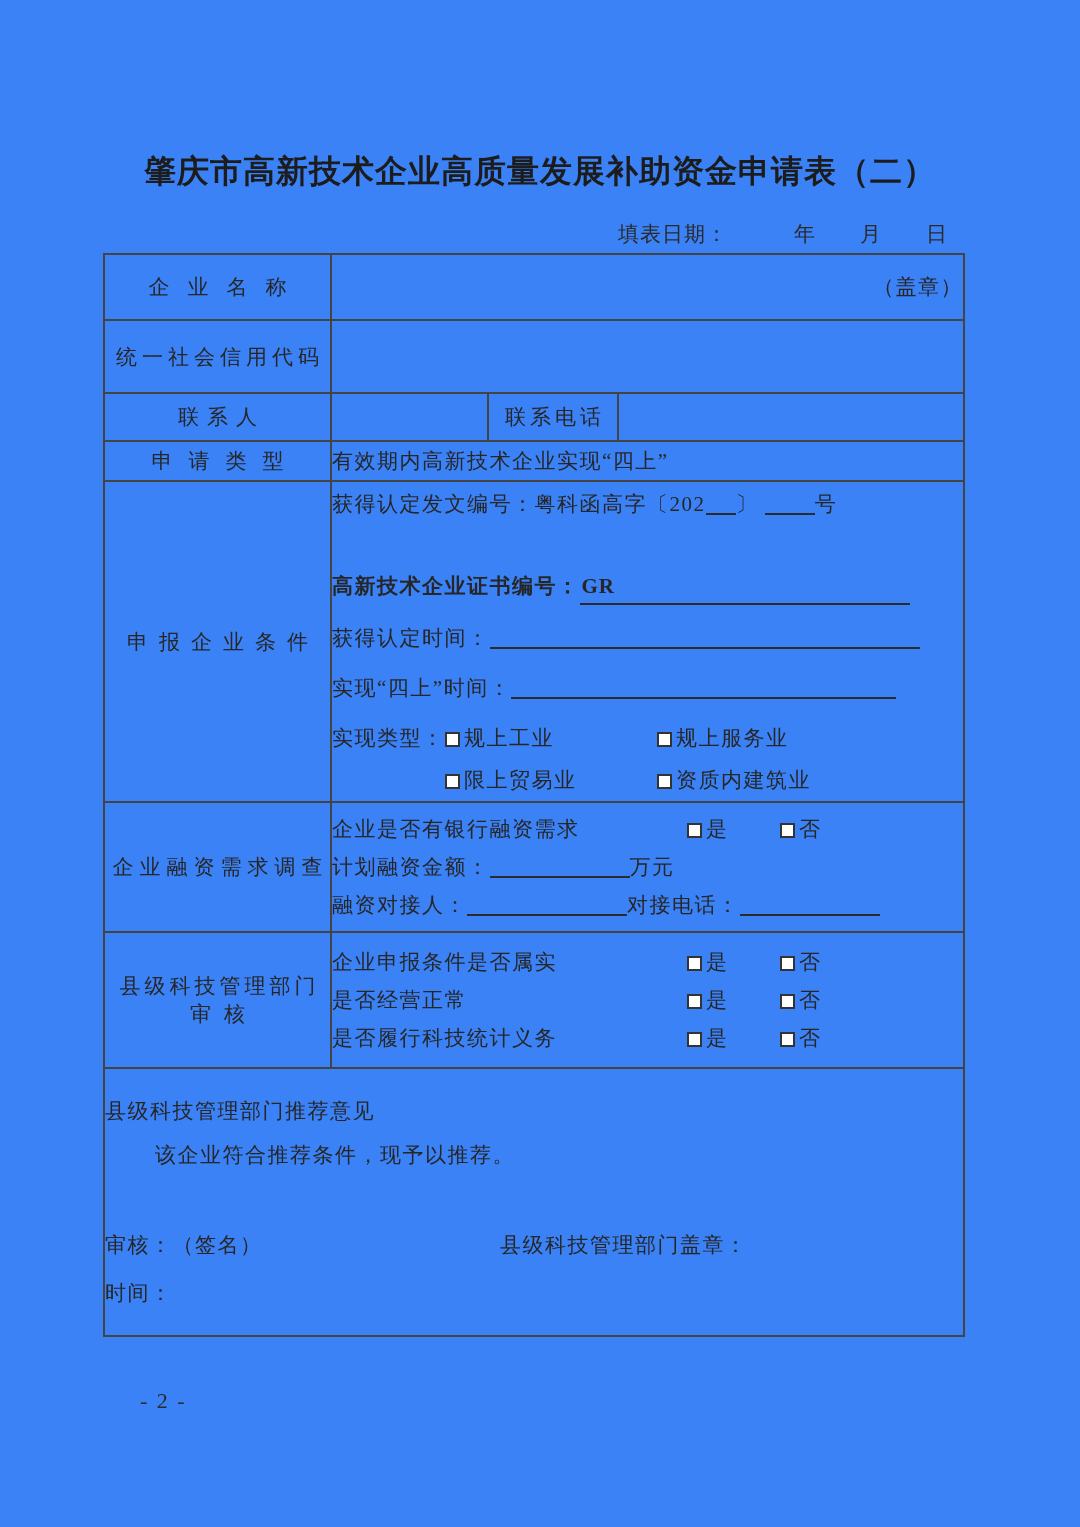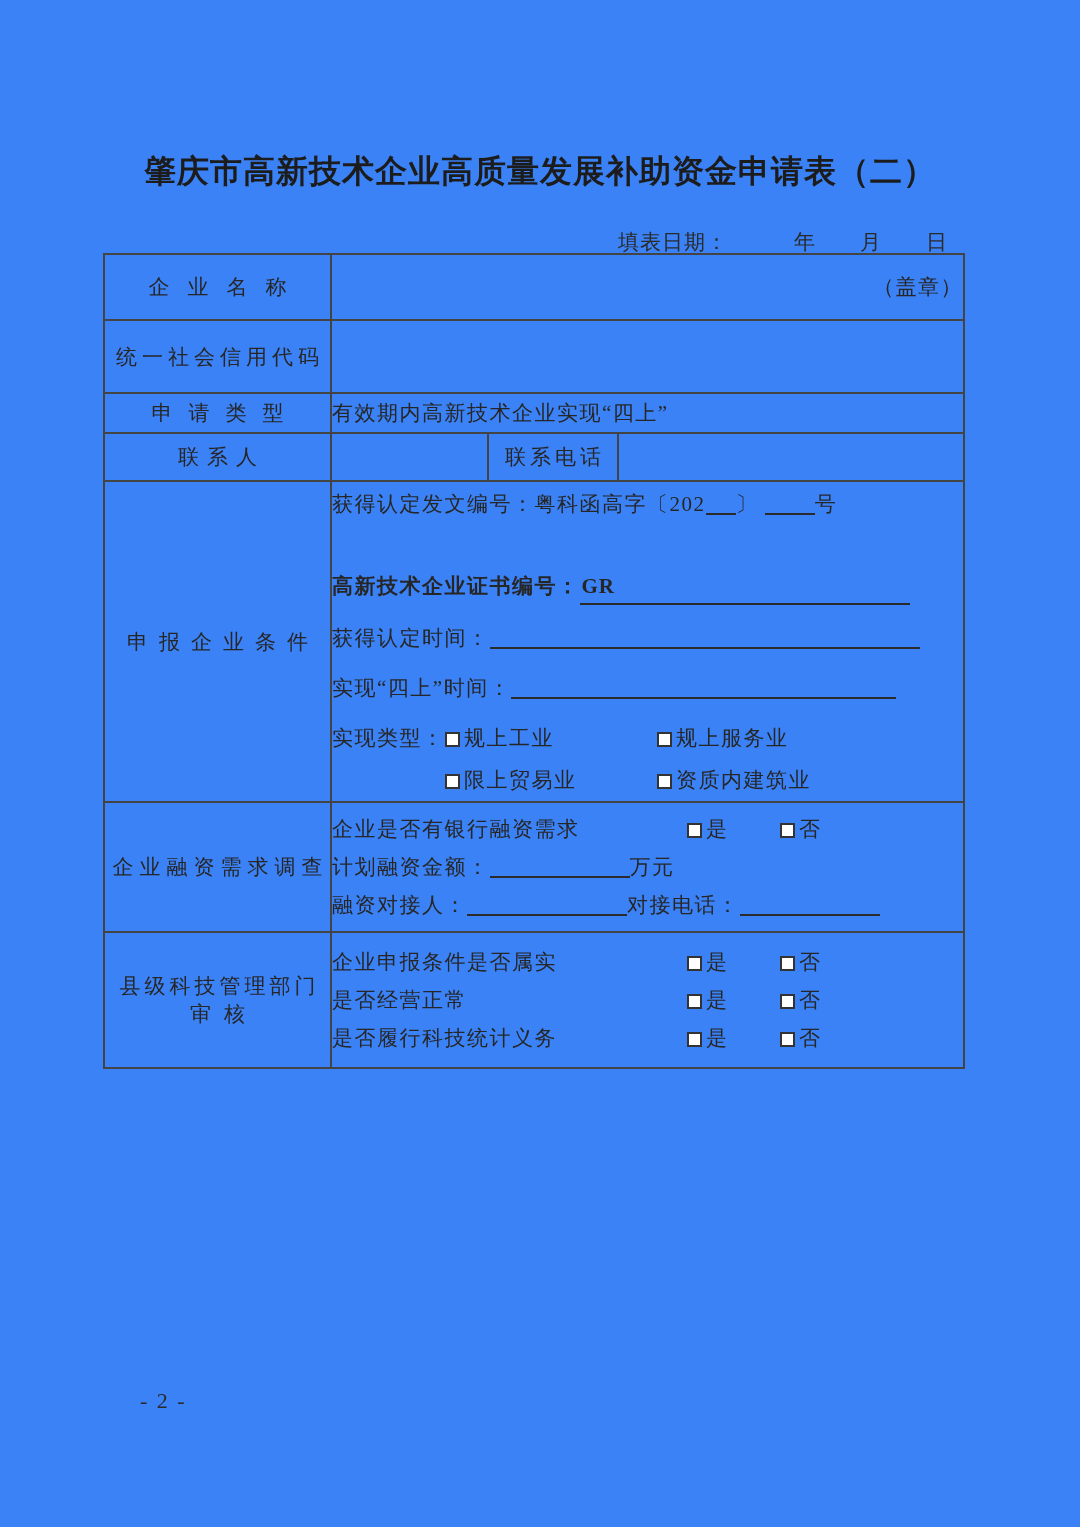--- a/index.html
+++ b/index.html
@@ -22,21 +22,21 @@
     margin: 0;
     text-align: center;
     font-family: "Liberation Sans", "DejaVu Sans", sans-serif;
     font-weight: bold;
     font-size: 32px;
     letter-spacing: 1px;
     color: #1c1c1c;
   }
   .date-line {
     position: absolute;
-    top: 228px;
+    top: 220px;
     right: 132px;
     font-size: 21px;
     letter-spacing: 1px;
     color: #2a2a2a;
     font-family: Liberation Serif, serif;
   }
   table.form {
     position: absolute;
     top: 253px;
     left: 103px;
@@ -141,32 +141,32 @@
             <span>（盖章）</span>
           </div>
         </td>
       </tr>
 
       <tr style="height:73px">
         <td class="lbl ls5">统一社会信用代码</td>
         <td colspan="3" class="val"></td>
       </tr>
 
-      <tr style="height:40px">
-        <td class="lbl ls16">申请类型</td>
-        <td colspan="3" class="val">有效期内高新技术企业实现“四上”</td>
-      </tr>
-
       <tr style="height:48px">
         <td class="lbl ls8">联系人</td>
         <td class="val"></td>
         <td class="lbl ls4">联系电话</td>
         <td class="val"></td>
       </tr>
 
+      <tr style="height:40px">
+        <td class="lbl ls16">申请类型</td>
+        <td colspan="3" class="val">有效期内高新技术企业实现“四上”</td>
+      </tr>
+
       <tr style="height:321px">
         <td class="lbl ls11">申报企业条件</td>
         <td colspan="3" class="val val-top cond-cell">
           <div class="line">
             <span>获得认定发文编号：粤科函高字〔202</span><span class="blank w30"></span><span>〕</span> <span class="blank w50"></span><span>号</span>
           </div>
           <div class="line cert-line">
             <span>高新技术企业证书编号：</span><span class="fill w330">GR</span>
           </div>
           <div class="line gap16">
@@ -210,19 +210,29 @@
           </div>
           <div class="line gap12">
             <span class="qtext">是否经营正常</span><span class="yn"><span class="cb"></span><span>是</span></span><span><span class="cb"></span><span>否</span></span>
           </div>
           <div class="line gap12">
             <span class="qtext">是否履行科技统计义务</span><span class="yn"><span class="cb"></span><span>是</span></span><span><span class="cb"></span><span>否</span></span>
           </div>
         </td>
       </tr>
 
+      <tr style="height:268px">
+        <td colspan="4" class="rec-cell">
+          <div class="line">县级科技管理部门推荐意见</div>
+          <div class="line rec-body">该企业符合推荐条件，现予以推荐。</div>
+          <div class="line rec-sign">
+            <span class="sign-label">审核：（签名）</span><span>县级科技管理部门盖章：</span>
+          </div>
+          <div class="line rec-time">时间：</div>
+        </td>
+      </tr>
 
     </tbody>
   </table>
 
   <div class="page-num">- 2 -</div>
 
 </div>
 
 </body></html>

